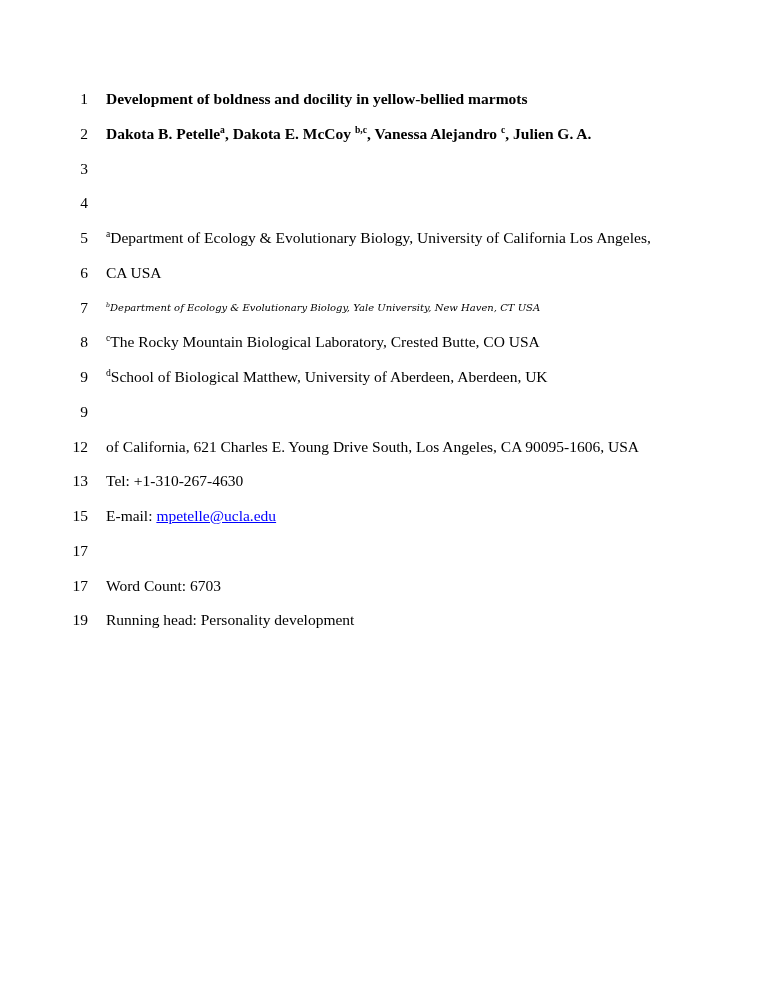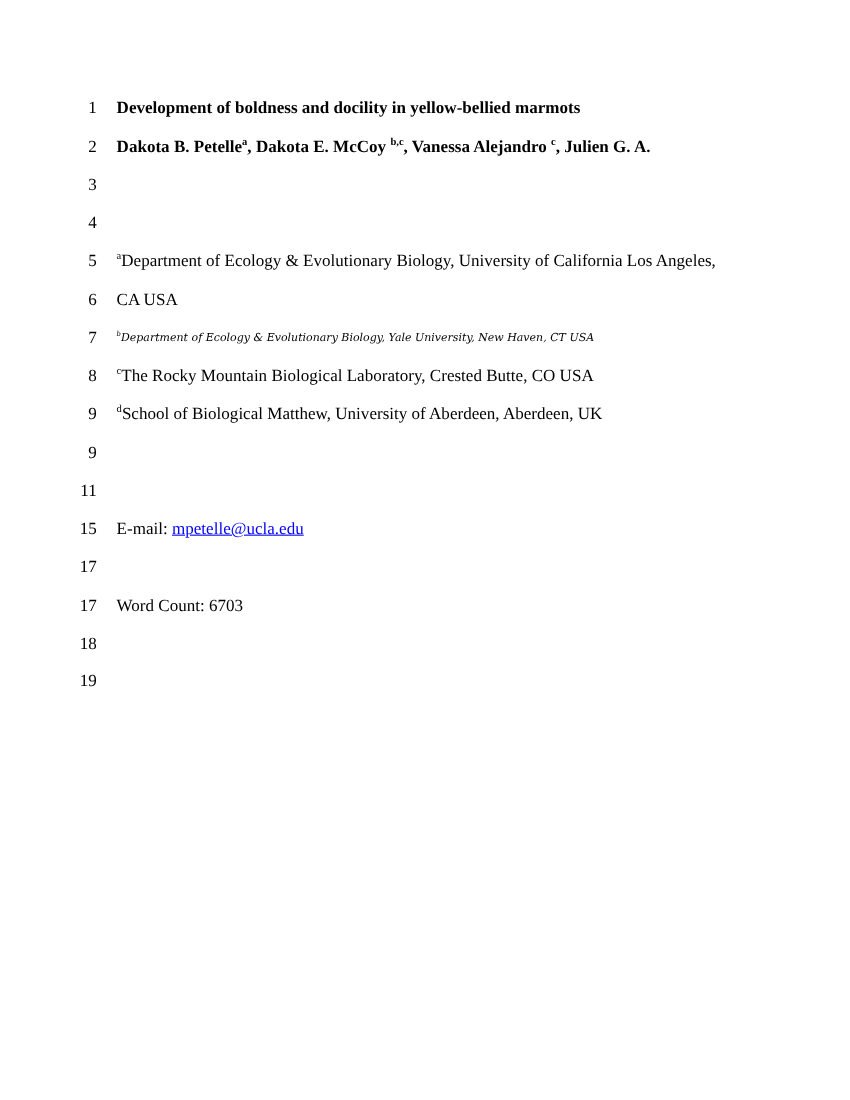--- a/index.html
+++ b/index.html
@@ -100,35 +100,37 @@
       </div>
       <div class="line italic">
         <span class="num">9</span>
         <span class="txt"><sup>d</sup><span>School of Biological Matthew, University of Aberdeen, Aberdeen, UK</span></span>
       </div>
       <div class="line regular">
         <span class="num">9</span>
         <span class="txt"></span>
       </div>
       <div class="line regular">
-        <span class="num">11</span>
+        <span class="num">12</span>
+        <span class="txt"><span>of California, 621 Charles E. Young Drive South, Los Angeles, CA 90095-1606, USA</span></span>
+      </div>
+      <div class="line regular">
+        <span class="num">13</span>
+        <span class="txt"><span>Tel: +1-310-267-4630</span></span>
       </div>
       <div class="line regular">
         <span class="num">15</span>
         <span class="txt"><span>E-mail: </span><a href="#" class="email-link">mpetelle@ucla.edu</a></span>
       </div>
       <div class="line regular">
         <span class="num">17</span>
         <span class="txt"></span>
       </div>
       <div class="line regular">
         <span class="num">17</span>
         <span class="txt"><span>Word Count: 6703</span></span>
       </div>
       <div class="line regular">
-        <span class="num">18</span>
-        <span class="txt"></span>
-      </div>
-      <div class="line regular">
         <span class="num">19</span>
+        <span class="txt"><span>Running head: Personality development</span></span>
       </div>
     </div>
 </div>
 
 </body></html>

